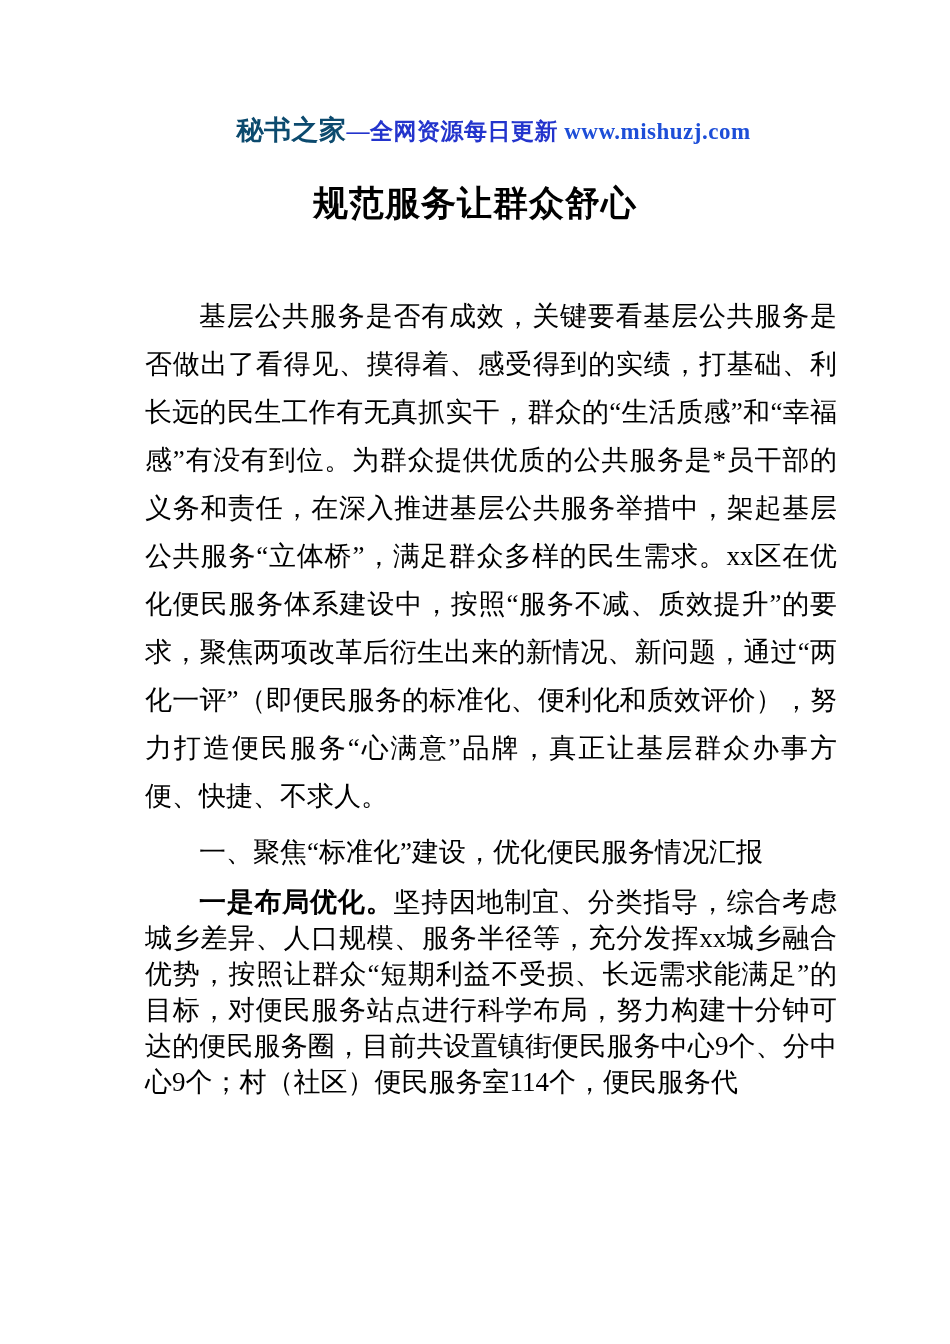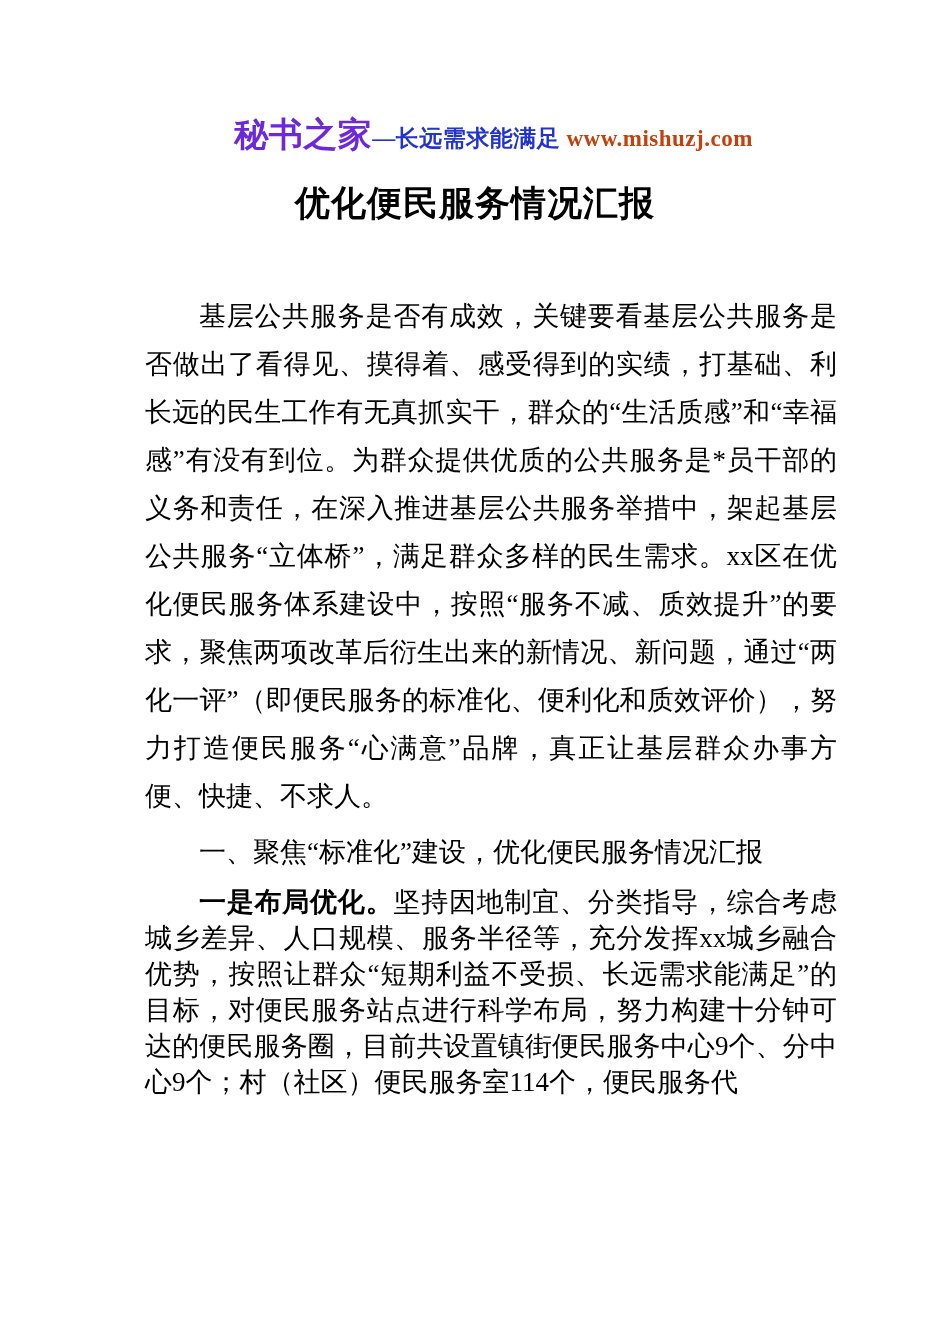--- a/index.html
+++ b/index.html
@@ -25,29 +25,29 @@
     top: 86px;
     left: 0;
     width: 100%;
     text-align: center;
     font-size: 23px;
     font-weight: bold;
     letter-spacing: 0.5px;
     white-space: pre;
   }
   .brand {
-    color: #6d28d9;
-    font-size: 34px;
+    color: #0c4a6e;
+    font-size: 27px;
     margin-left: 12px;
   }
   .tagline {
     color: #2334cc;
   }
   .url {
-    color: #c2410c;
+    color: #1d4ed8;
     cursor: pointer;
   }
   .doc-title {
     position: absolute;
     top: 180px;
     left: 0;
     width: 100%;
     margin: 0;
     text-align: center;
     font-size: 35px;
@@ -80,24 +80,24 @@
     font-weight: bold;
     font-family: "Liberation Sans", sans-serif;
   }
 </style>
 </head>
 <body>
 
 <div class="page">
 
   <div class="site-header">
-    <span class="brand">秘书之家</span><span class="tagline">—长远需求能满足 </span><span class="url">www.mishuzj.com</span>
+    <span class="brand">秘书之家</span><span class="tagline">—全网资源每日更新 </span><span class="url">www.mishuzj.com</span>
   </div>
 
-  <h1 class="doc-title">优化便民服务情况汇报</h1>
+  <h1 class="doc-title">规范服务让群众舒心</h1>
 
   <div class="body-text">
 
     <p class="para-intro">基层公共服务是否有成效，关键要看基层公共服务是否做出了看得见、摸得着、感受得到的实绩，打基础、利长远的民生工作有无真抓实干，群众的“生活质感”和“幸福感”有没有到位。为群众提供优质的公共服务是*员干部的义务和责任，在深入推进基层公共服务举措中，架起基层公共服务“立体桥”，满足群众多样的民生需求。xx区在优化便民服务体系建设中，按照“服务不减、质效提升”的要求，聚焦两项改革后衍生出来的新情况、新问题，通过“两化一评”（即便民服务的标准化、便利化和质效评价），努力打造便民服务“心满意”品牌，真正让基层群众办事方便、快捷、不求人。</p>
 
     <p class="para-heading">一、聚焦“标准化”建设，优化便民服务情况汇报</p>
 
     <p class="para-point"><span class="lead-bold">一是布局优化。</span><span>坚持因地制宜、分类指导，综合考虑城乡差异、人口规模、服务半径等，充分发挥xx城乡融合优势，按照让群众“短期利益不受损、长远需求能满足”的目标，对便民服务站点进行科学布局，努力构建十分钟可达的便民服务圈，目前共设置镇街便民服务中心9个、分中心9个；村（社区）便民服务室114个，便民服务代</span></p>
 
   </div>

